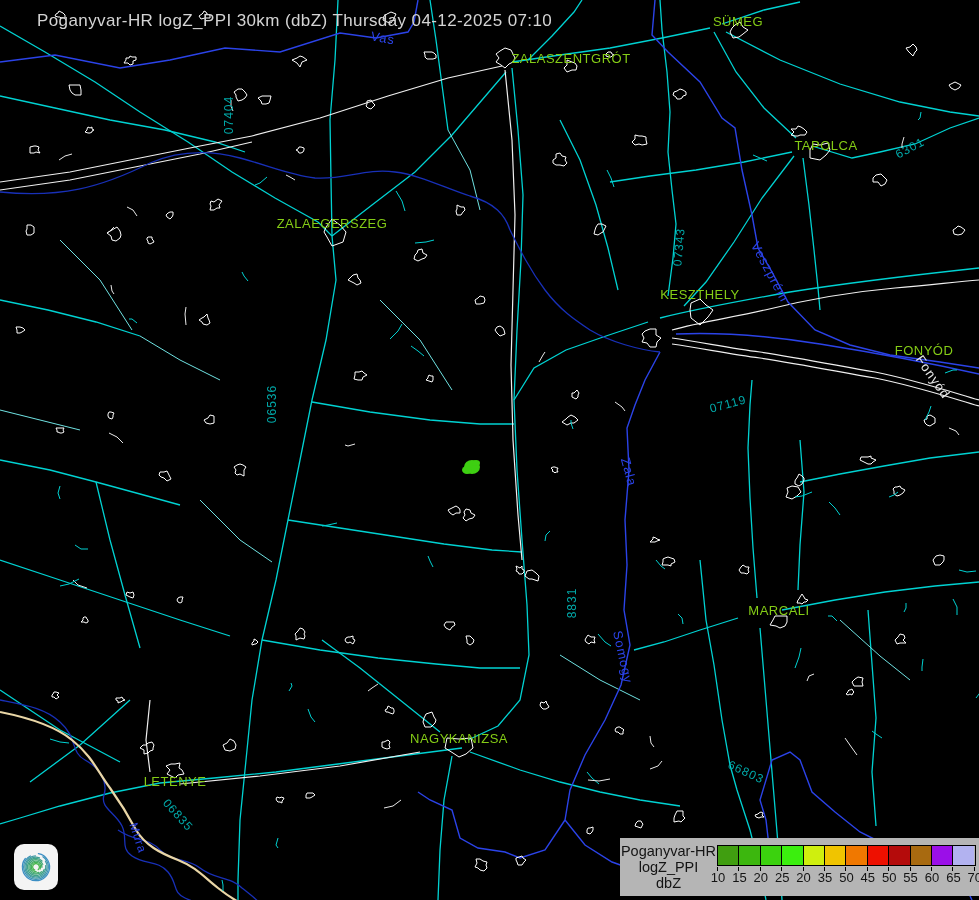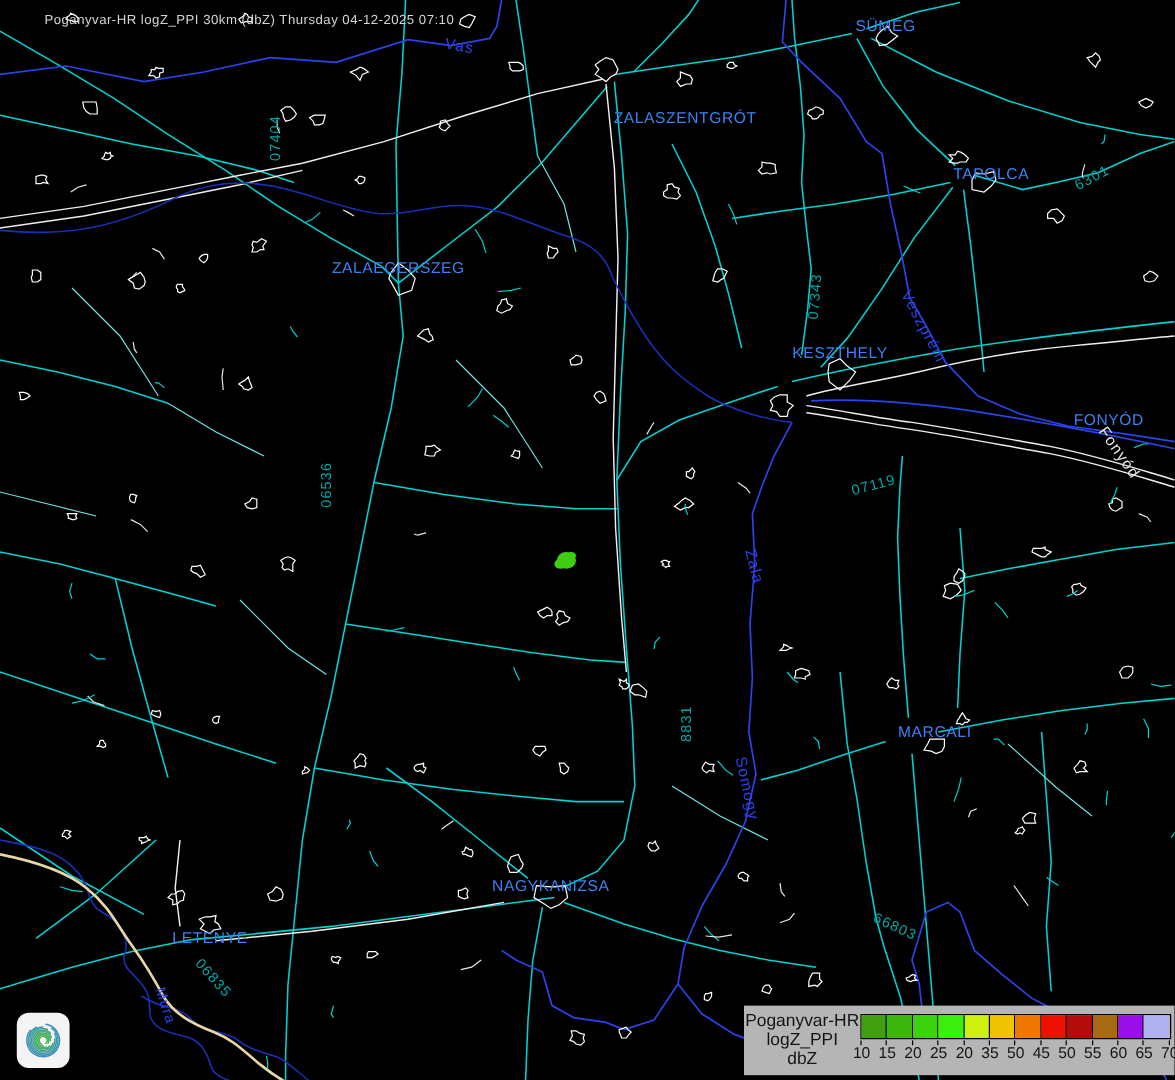--- a/index.html
+++ b/index.html
@@ -11,23 +11,23 @@
   .c2{stroke:#6fe2e2;stroke-width:1;fill:none}
   .w{stroke:#efefef;stroke-width:1.2;fill:none}
   .b{stroke:#2b43e8;stroke-width:1.4;fill:none}
   .r{stroke:#1830b8;stroke-width:1.3;fill:none}
   .t{stroke:#e9d6a6;stroke-width:2.2;fill:none}
   .sq{stroke:#ffffff;stroke-width:1;fill:none}
   .stub{stroke:#00d2d2;stroke-width:1;fill:none}
   .stubw{stroke:#e8e8e8;stroke-width:1;fill:none}
   .echo{fill:#3ecf12}
   
-  .map-title{position:absolute;left:37px;top:11px;color:#d4d4d4;font-size:11px;letter-spacing:.4px;white-space:nowrap;}
+  .map-title{position:absolute;left:37px;top:11px;color:#d4d4d4;font-size:17px;letter-spacing:.4px;white-space:nowrap;}
   .map-label{position:absolute;white-space:nowrap;transform-origin:center;}
-  .city{color:#3b82f6;font-size:13px;letter-spacing:.5px;}
+  .city{color:#84cc16;font-size:13px;letter-spacing:.5px;}
   .roadlbl{color:#00a8a8;font-size:12px;letter-spacing:1px;}
   .countylbl{color:#2b43e8;font-size:13px;letter-spacing:1px;}
   .whitelbl{color:#e8e8e8;font-size:13px;letter-spacing:1px;}
   .bluelbl{color:#2b43e8;font-size:12px;letter-spacing:1px;}
   
   .legend{position:absolute;left:620px;top:838px;width:359px;height:58px;background:#b5b5b5;
           display:flex;color:#141414;}
   .legend-left{width:97px;text-align:center;font-size:14.5px;line-height:16px;padding-top:5px;}
   .legend-right{position:relative;margin-top:7px;}
   .colorbar{display:flex;height:19px;border:1px solid #000;width:257px;}
@@ -276,21 +276,21 @@
       <path d="M75,545 L81,549 L88,549" class="stub"></path>
       <ellipse cx="472" cy="467" rx="8" ry="7" class="echo" fill="#3ecf12"></ellipse>
       <ellipse cx="467" cy="470" rx="5" ry="4" class="echo" fill="#3ecf12"></ellipse>
       <ellipse cx="476" cy="463" rx="4" ry="3" class="echo" fill="#3ecf12"></ellipse>
     </svg>
 
   <div class="map-title">Poganyvar-HR logZ_PPI 30km (dbZ) Thursday 04-12-2025 07:10</div>
 
   <div id="labels">
       <span class="map-label city" style="left: 738px; top: 21px; transform: translate(-50%, -50%) rotate(0deg);">SÜMEG</span>
-      <span class="map-label city" style="left: 571px; top: 58px; transform: translate(-50%, -50%) rotate(0deg); margin-top: 40px;">ZALASZENTGRÓT</span>
+      <span class="map-label city" style="left: 571px; top: 58px; transform: translate(-50%, -50%) rotate(0deg);">ZALASZENTGRÓT</span>
       <span class="map-label city" style="left: 826px; top: 145px; transform: translate(-50%, -50%) rotate(0deg);">TAPOLCA</span>
       <span class="map-label city" style="left: 332px; top: 223px; transform: translate(-50%, -50%) rotate(0deg);">ZALAEGERSZEG</span>
       <span class="map-label city" style="left: 700px; top: 294px; transform: translate(-50%, -50%) rotate(0deg);">KESZTHELY</span>
       <span class="map-label city" style="left: 924px; top: 350px; transform: translate(-50%, -50%) rotate(0deg);">FONYÓD</span>
       <span class="map-label city" style="left: 779px; top: 610px; transform: translate(-50%, -50%) rotate(0deg);">MARCALI</span>
       <span class="map-label city" style="left: 459px; top: 738px; transform: translate(-50%, -50%) rotate(0deg);">NAGYKANIZSA</span>
       <span class="map-label city" style="left: 175px; top: 781px; transform: translate(-50%, -50%) rotate(0deg);">LETENYE</span>
       <span class="map-label roadlbl" style="left: 229px; top: 115px; transform: translate(-50%, -50%) rotate(-90deg);">07404</span>
       <span class="map-label roadlbl" style="left: 272px; top: 404px; transform: translate(-50%, -50%) rotate(-90deg);">06536</span>
       <span class="map-label roadlbl" style="left: 679px; top: 247px; transform: translate(-50%, -50%) rotate(-85deg);">07343</span>

